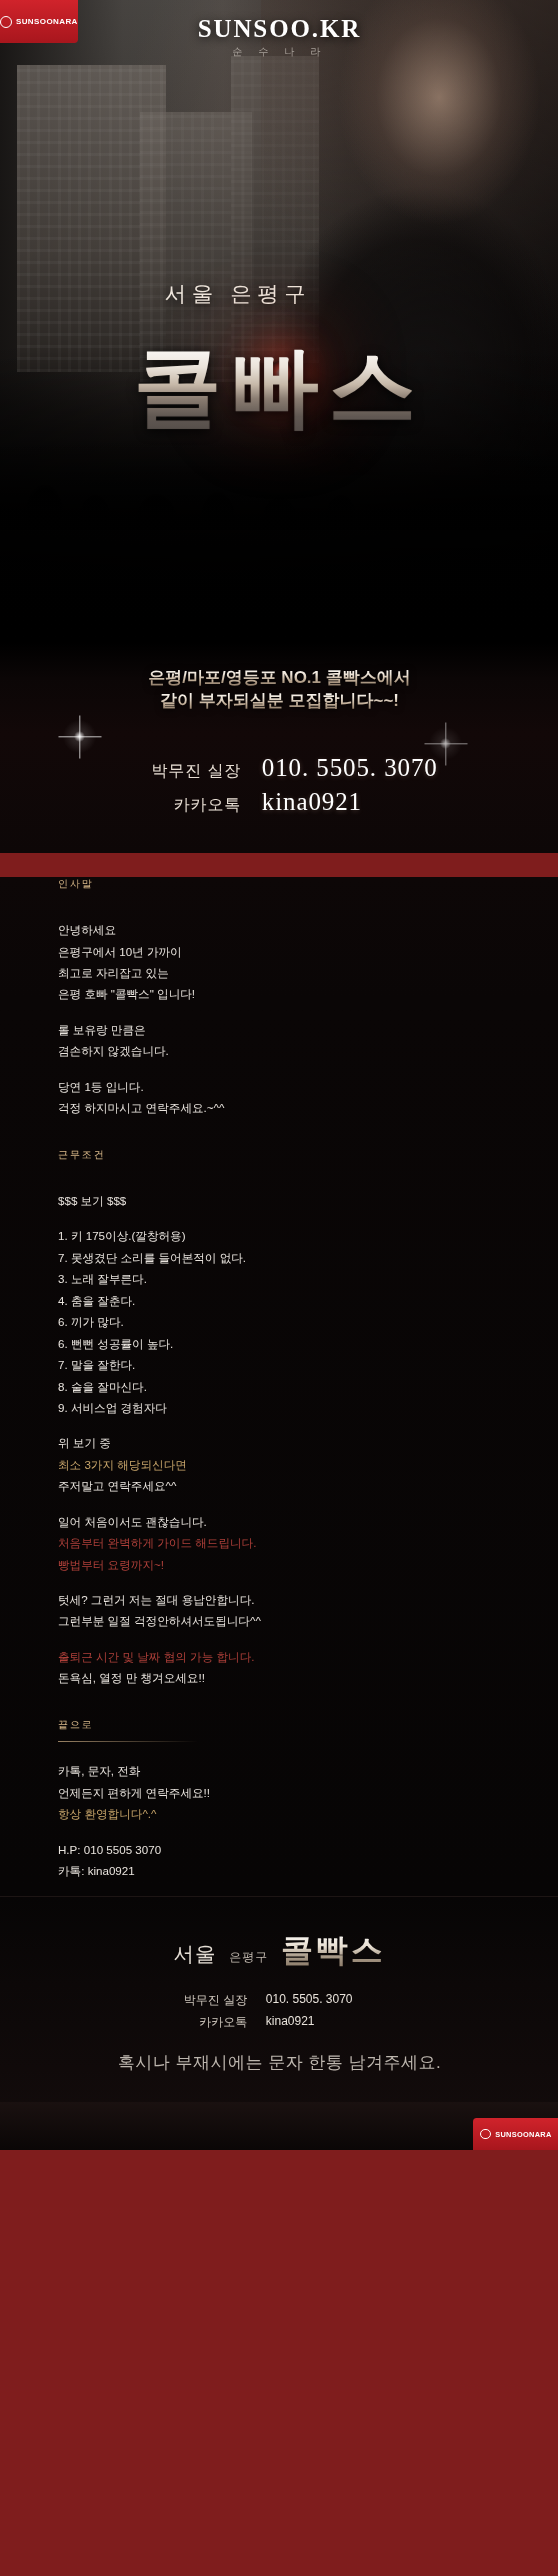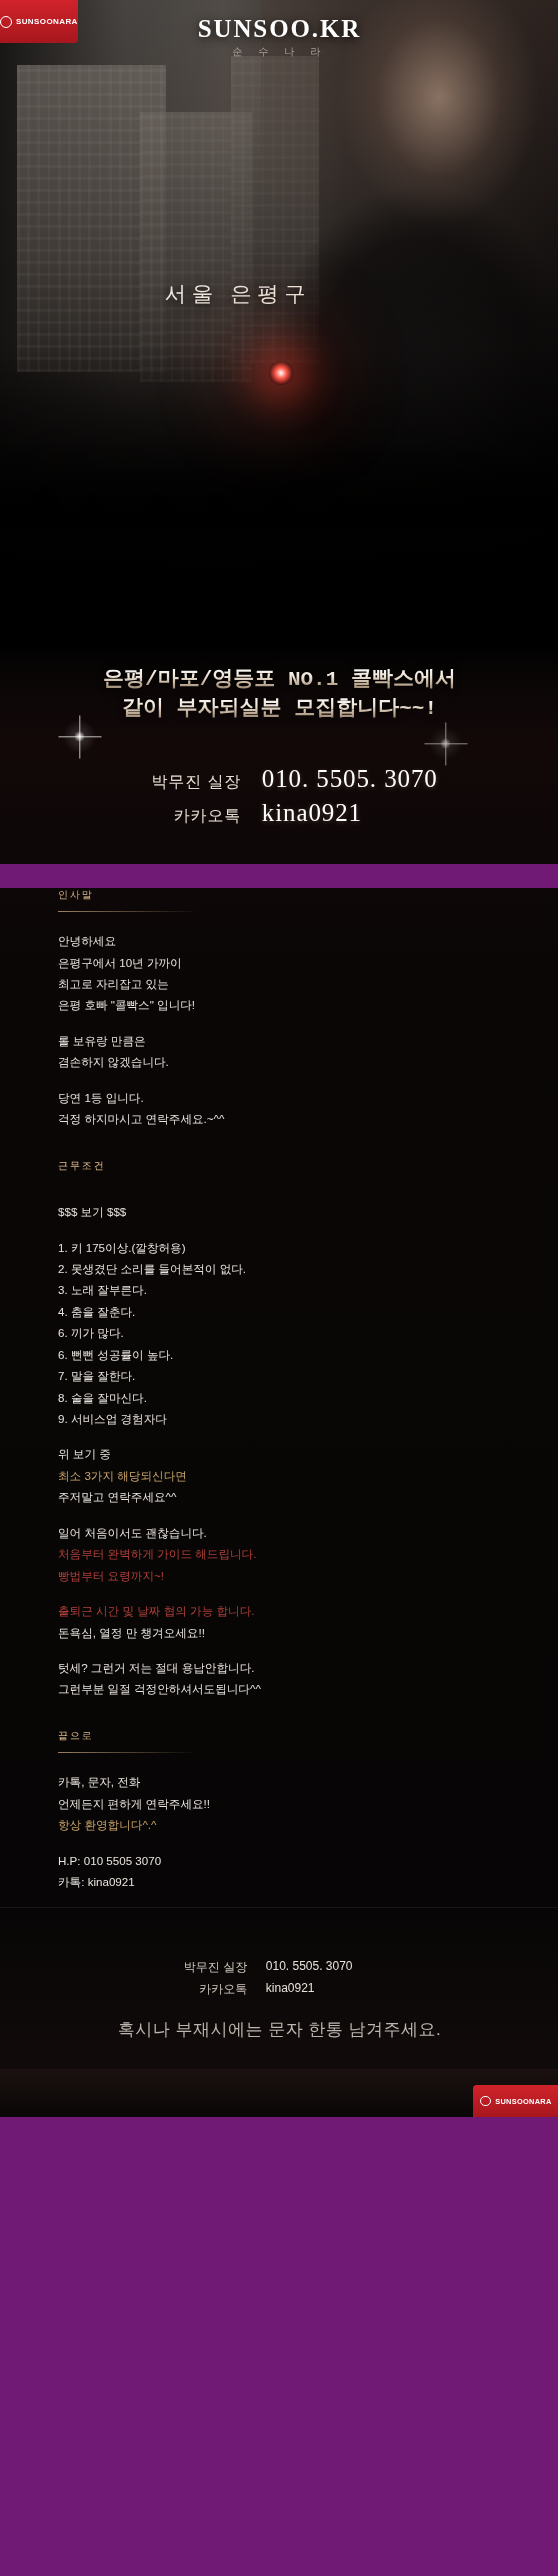--- a/index.html
+++ b/index.html
@@ -10,21 +10,21 @@
   body {
     width: 559px;
     font-family: "Liberation Sans", sans-serif;
     color: #ddd;
   }
   .page {
     position: relative;
     width: 559px;
     height: 2576px;
     overflow: hidden;
-    background: #701a75;
+    background: #7f1d1d;
   }
 
   
   .hero {
     position: relative;
     width: 559px;
     height: 642px;
     overflow: hidden;
     background:
       radial-gradient(ellipse 391px 279px at 72% 14%, rgba(120,95,85,0.55) 0%, rgba(40,30,28,0.0) 70%),
@@ -152,23 +152,23 @@
 
   
   .recruit {
     position: relative;
     width: 559px;
     padding: 24px 0 20.5px;
     background: linear-gradient(180deg, #000 0%, #0b0606 40%, #120808 100%);
     text-align: center;
   }
   .recruit .line1, .recruit .line2 {
-    font-family: Liberation Mono, monospace;
+    font-family: Liberation Sans, sans-serif;
     font-weight: bold;
-    font-size: 21px;
+    font-size: 17px;
     letter-spacing: 0px;
     line-height: 1.38;
     background: linear-gradient(180deg, #ffffff 0%, #efe6da 35%, #c3b09a 60%, #8d7a66 85%, #6b5a4a 100%);
     -webkit-background-clip: text;
     background-clip: text;
     color: transparent;
     filter: drop-shadow(0 1.9px 3.7px rgba(0,0,0,0.9));
   }
   .sparkle {
     position: absolute; width: 43px; height: 43px;
@@ -312,20 +312,21 @@
       </div>
     </div>
 
     <div class="site-title">SUNSOO.KR</div>
     <div class="site-sub">순 수 나 라</div>
 
     <div class="hero-region">서울 은평구</div>
 
     <div class="bigtitle-wrap">
       <div class="glow-orb"></div>
+      <div class="bigtitle">콜빠스</div>
     </div>
   </div>
 
   <div class="recruit">
     <div class="sparkle sp1"></div>
     <div class="sparkle sp2"></div>
     <div class="line1">은평/마포/영등포 NO.1 콜빡스에서</div>
     <div class="line2">같이 부자되실분 모집합니다~~!</div>
   </div>
 
@@ -365,46 +366,46 @@
 
     <div class="section">
       <div class="sec-head">근무조건</div>
       <div class="sec-rule"></div>
       <div class="sec-body">
         <p>
           <span class="t-white">$$$ 보기 $$$</span>
         </p>
         <p>
           <span class="t-white">1. 키 175이상.(깔창허용)</span><br>
-          <span class="t-white">2. 못생겼단 소리를 들어본적이 없다.</span><br>
+          <span class="t-white">7. 못생겼단 소리를 들어본적이 없다.</span><br>
           <span class="t-white">3. 노래 잘부른다.</span><br>
           <span class="t-white">4. 춤을 잘춘다.</span><br>
           <span class="t-white">6. 끼가 많다.</span><br>
           <span class="t-white">6. 뻔뻔 성공률이 높다.</span><br>
           <span class="t-white">7. 말을 잘한다.</span><br>
           <span class="t-white">8. 술을 잘마신다.</span><br>
           <span class="t-white">9. 서비스업 경험자다</span>
         </p>
         <p>
           <span class="t-white">위 보기 중</span><br>
           <span class="t-gold">최소 3가지 해당되신다면</span><br>
           <span class="t-white">주저말고 연락주세요^^</span>
         </p>
         <p>
           <span class="t-white">일어 처음이서도 괜찮습니다.</span><br>
           <span class="t-red">처음부터 완벽하게 가이드 해드립니다.</span><br>
           <span class="t-red">빵법부터 요령까지~!</span>
         </p>
         <p>
+          <span class="t-white">텃세? 그런거 저는 절대 용납안합니다.</span><br>
+          <span class="t-white">그런부분 일절 걱정안하셔서도됩니다^^</span>
+        </p>
+        <p>
           <span class="t-red">출퇴근 시간 및 날짜 협의 가능 합니다.</span><br>
           <span class="t-white">돈욕심, 열정 만 챙겨오세요!!</span>
-        </p>
-        <p>
-          <span class="t-white">텃세? 그런거 저는 절대 용납안합니다.</span><br>
-          <span class="t-white">그런부분 일절 걱정안하셔서도됩니다^^</span>
         </p>
       </div>
     </div>
 
     <div class="section">
       <div class="sec-head">끝으로</div>
       <div class="sec-rule"></div>
       <div class="sec-body">
         <p>
           <span class="t-white">카톡, 문자, 전화</span><br>
@@ -413,20 +414,25 @@
         </p>
         <p>
           <span class="t-white">H.P: 010 5505 3070</span><br>
           <span class="t-white">카톡: kina0921</span>
         </p>
       </div>
     </div>
   </div>
 
   <div class="footer">
+    <div class="f-logo-row">
+      <span class="f-seoul">서울</span>
+      <span class="f-gu">은평구</span>
+      <span class="f-brand">콜빡스</span>
+    </div>
 
     <div class="f-contact">
       <div class="f-crow">
         <span class="f-clabel">박무진 실장</span>
         <span class="f-cvalue">010. 5505. 3070</span>
       </div>
       <div class="f-crow">
         <span class="f-clabel">카카오톡</span>
         <span class="f-cvalue">kina0921</span>
       </div>

